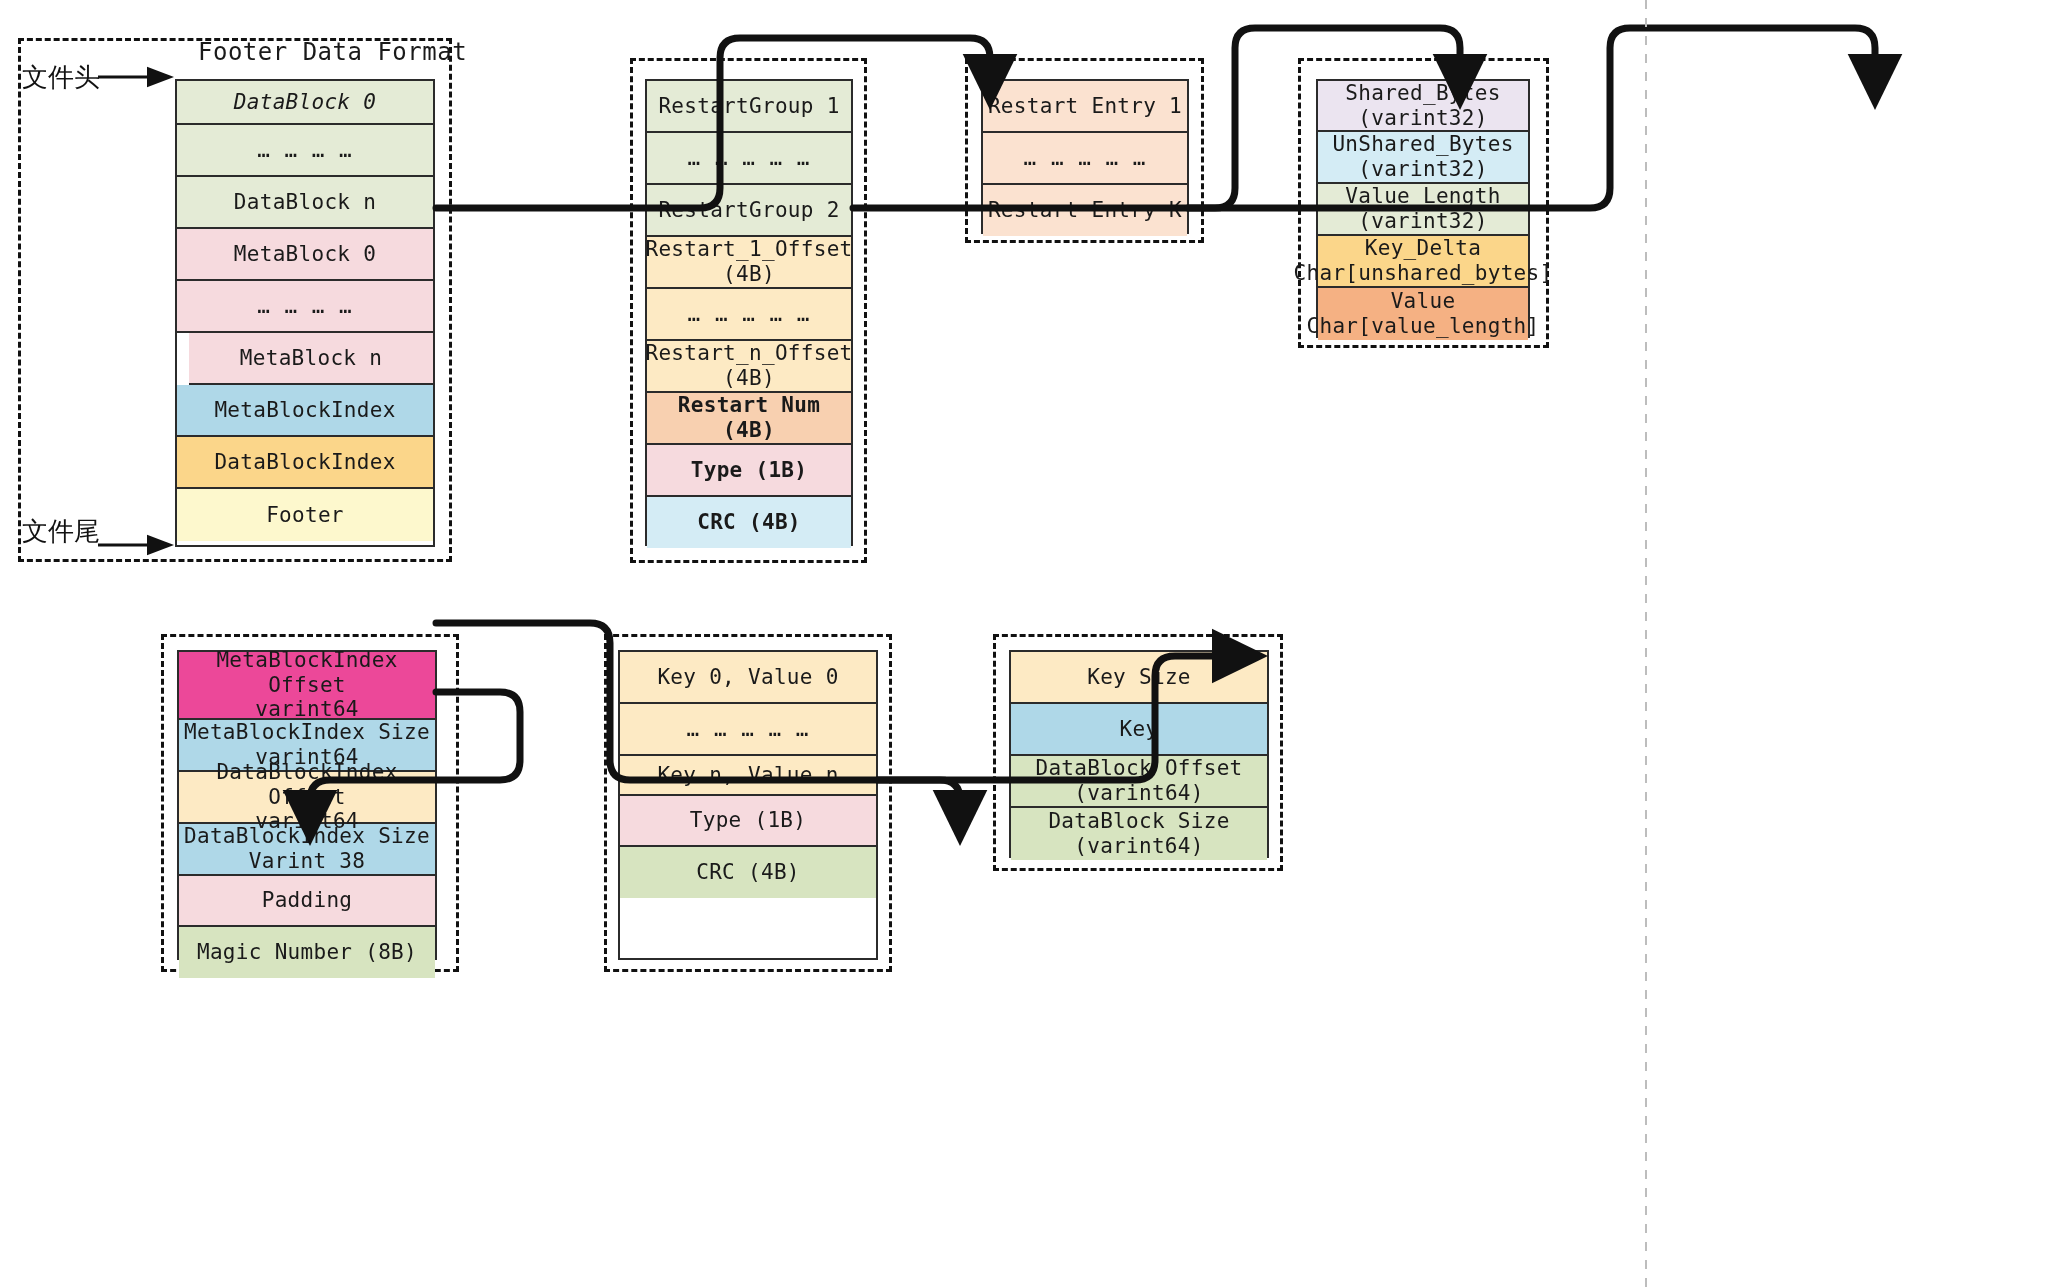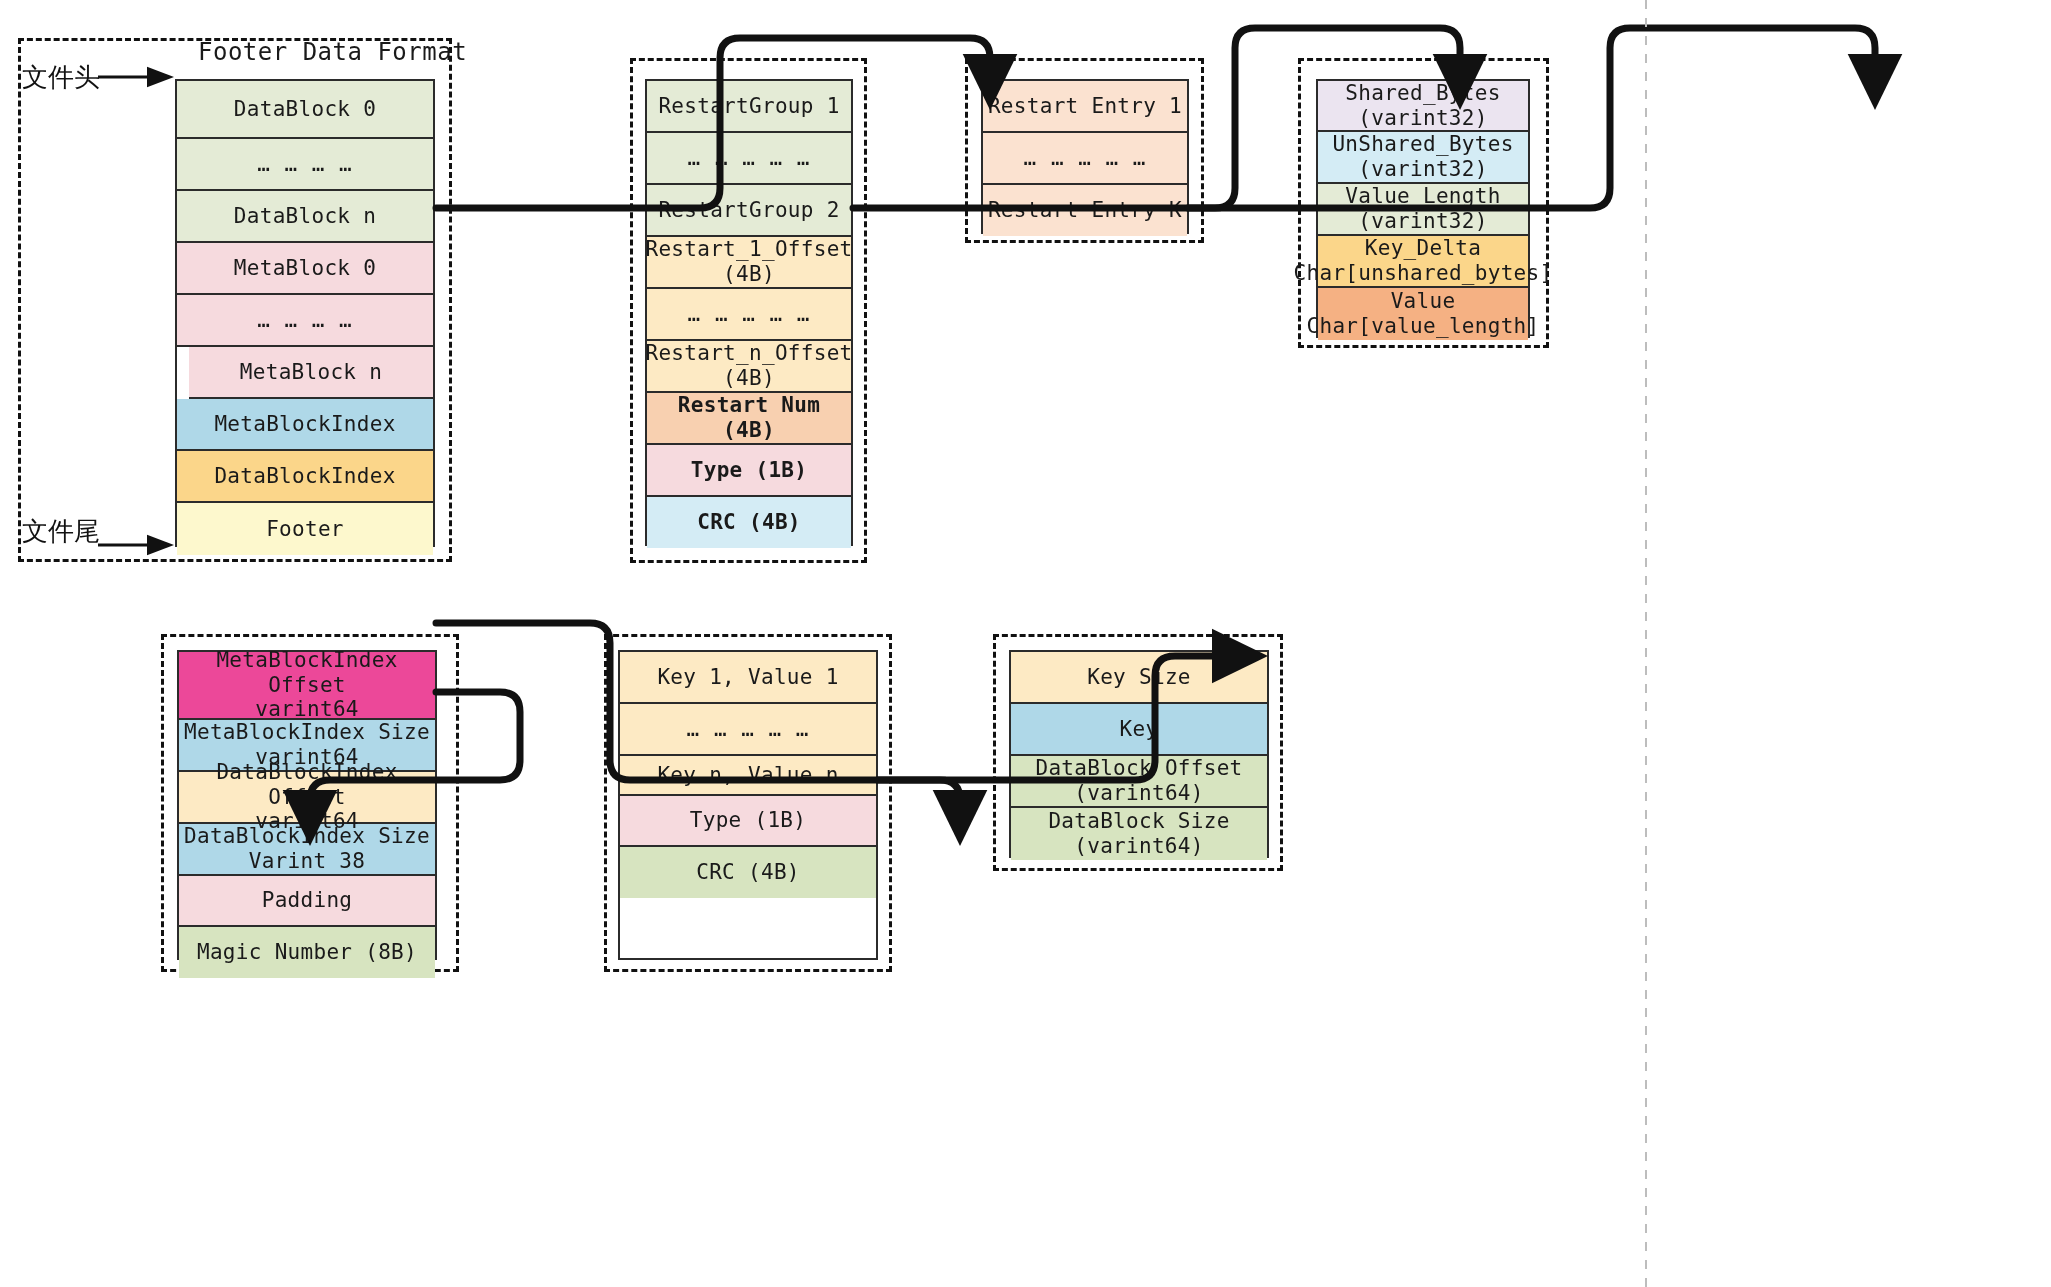--- a/index.html
+++ b/index.html
@@ -57,21 +57,21 @@
 <div class="canvas">
 
   <div class="group" style="left:18px;top:38px;width:434px;height:524px;"></div>
 
   <div class="title" style="left:198px;top:38px;">Footer Data Format</div>
 
   <div class="cjk" style="left:22px;top:60px;">文件头</div>
   <div class="cjk" style="left:22px;top:514px;">文件尾</div>
 
   <div class="stack" id="sstable-stack" style="left:175px;top:79px;width:260px;height:468px;">
-      <div class="row" style="background: rgb(228, 235, 214); height: 58px;">DataBlock 0</div>
+      <div class="row" style="background: rgb(228, 235, 214); height: 44px; font-style: italic;">DataBlock 0</div>
       <div class="row dots" style="background: rgb(228, 235, 214); height: 52px;">… … … …</div>
       <div class="row" style="background: rgb(228, 235, 214); height: 52px;">DataBlock n</div>
       <div class="row" style="background: rgb(246, 218, 222); height: 52px;">MetaBlock 0</div>
       <div class="row dots" style="background: rgb(246, 218, 222); height: 52px;">… … … …</div>
       <div class="row" style="background: rgb(246, 218, 222); height: 52px; margin-left: 12px;">MetaBlock n</div>
       <div class="row" style="background: rgb(175, 216, 232); height: 52px;">MetaBlockIndex</div>
       <div class="row" style="background: rgb(251, 214, 138); height: 52px;">DataBlockIndex</div>
       <div class="row" style="background: rgb(253, 248, 205); height: 52px;">Footer</div>
     </div>
 
@@ -118,21 +118,21 @@
       <div class="row" style="background: rgb(253, 234, 196); height: 52px;">DataBlockIndex Offset
 varint64</div>
       <div class="row" style="background: rgb(175, 216, 232); height: 52px;">DataBlockIndex Size
 Varint 38</div>
       <div class="row" style="background: rgb(246, 218, 222); height: 51px;">Padding</div>
       <div class="row" style="background: rgb(215, 228, 192); height: 51px;">Magic Number (8B)</div>
     </div>
 
   <div class="group" style="left:604px;top:634px;width:288px;height:338px;"></div>
   <div class="stack" id="kv-stack" style="left:618px;top:650px;width:260px;height:310px;">
-      <div class="row" style="background: rgb(253, 234, 196); height: 52px;">Key 1, Value 1</div>
+      <div class="row" style="background: rgb(253, 234, 196); height: 52px;">Key 0, Value 0</div>
       <div class="row dots" style="background: rgb(253, 234, 196); height: 52px;">… … … … …</div>
       <div class="row" style="background: rgb(253, 234, 196); height: 40px;">Key n, Value n</div>
       <div class="row" style="background: rgb(246, 218, 222); height: 51px;">Type (1B)</div>
       <div class="row" style="background: rgb(215, 228, 192); height: 51px;">CRC (4B)</div>
     </div>
 
   <div class="group" style="left:993px;top:634px;width:290px;height:237px;"></div>
   <div class="stack" id="indexentry-stack" style="left:1009px;top:650px;width:260px;height:208px;">
       <div class="row" style="background: rgb(253, 234, 196); height: 52px;">Key Size</div>
       <div class="row" style="background: rgb(175, 216, 232); height: 52px;">Key</div>

